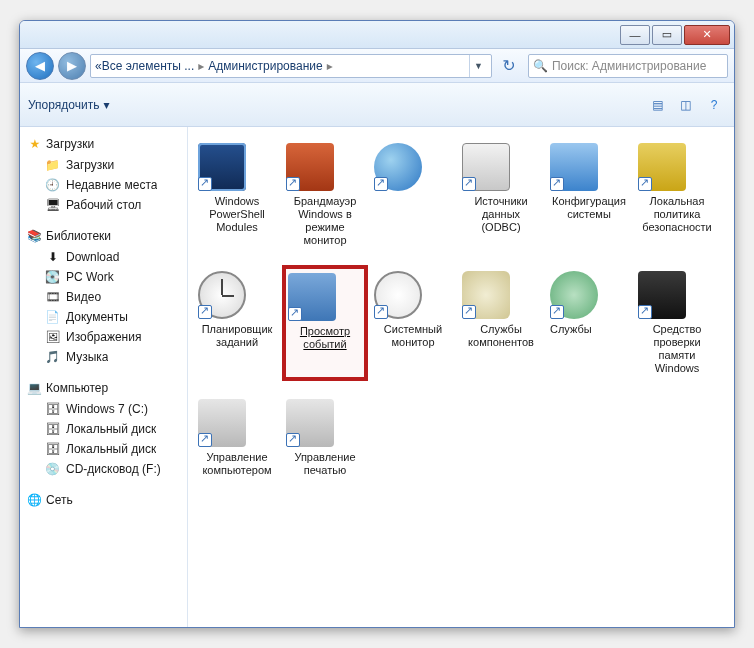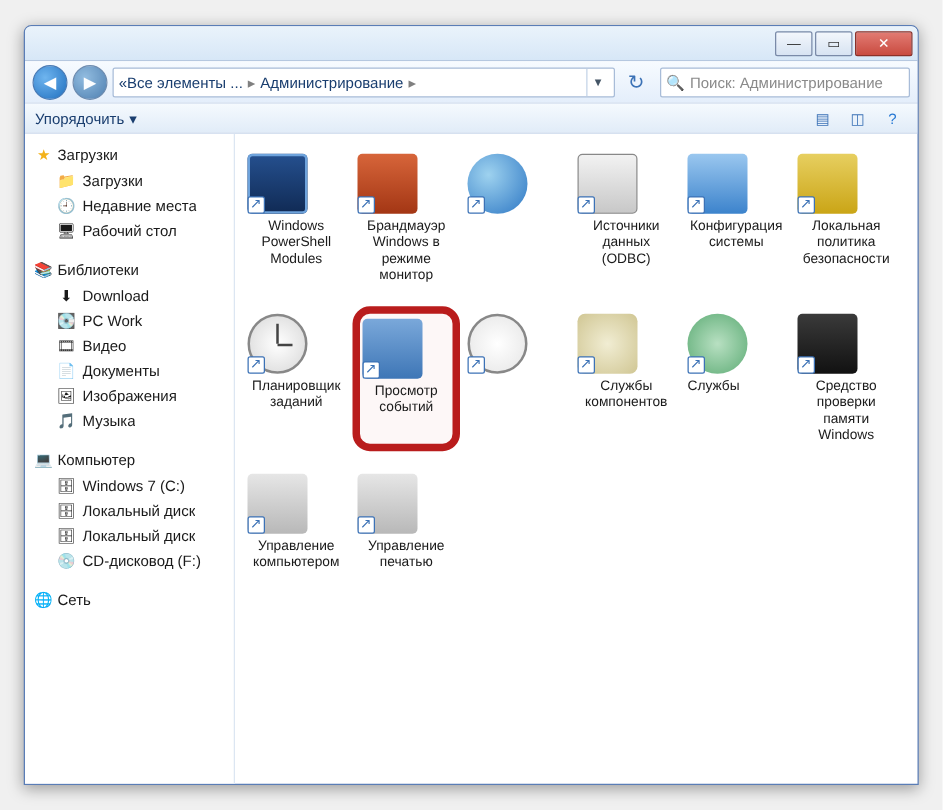--- a/index.html
+++ b/index.html
@@ -29,36 +29,36 @@
 .navbtn.disabled { filter:grayscale(.3) opacity(.85); }
 .breadbar { flex:1; height:24px; border:1px solid #a8bcd8; background:#fff; border-radius:2px;
   display:flex; align-items:center; padding:0 4px; font-size:12px; color:#1a3e6f; overflow:hidden;}
 .breadbar .chev{color:#808080;margin:0 4px;}
 .breadpart{white-space:nowrap;cursor:default;}
 .dropbtn{width:18px;height:22px;border-left:1px solid #c3d3e8;display:flex;align-items:center;justify-content:center;color:#456;font-size:9px;}
 .refreshbtn{width:22px;height:22px;display:flex;align-items:center;justify-content:center;color:#3c72b6;margin-left:2px;}
 .searchbox{width:200px;height:24px;border:1px solid #a8bcd8;background:#fff;border-radius:2px;
   display:flex;align-items:center;padding:0 4px;font-size:12px;color:#8a8a8a;margin-left:4px;}
 .searchbox .sicon{margin-right:4px;color:#3c72b6;}
-.toolbar{height:24px;background:linear-gradient(#f5fafe,#e1ecf8);border-bottom:1px solid #c9d8ec;
+.toolbar{height:44px;background:linear-gradient(#f5fafe,#e1ecf8);border-bottom:1px solid #c9d8ec;
   display:flex;align-items:center;padding:4px 8px;font-size:12px;color:#1a3e6f;}
 .toolbar .org{display:flex;align-items:center;gap:4px;cursor:default;}
 .toolbar .spacer{flex:1;}
 .toolbar .ticon{width:24px;height:24px;display:flex;align-items:center;justify-content:center;color:#3c72b6;margin-left:4px;}
 .body{flex:1;display:flex;overflow:hidden;}
 .sidebar{width:168px;background:#fff;border-right:1px solid #dce6f2;padding:6px 0;overflow:auto;font-size:12px;}
 .sidebar .group{margin-bottom:10px;}
 .sidebar .ghead{display:flex;align-items:center;gap:4px;padding:4px 8px;font-weight:400;color:#1a1a1a;}
 .sidebar .ghead.fav .gicon{color:#f3b21b;}
 .sidebar .item{display:flex;align-items:center;gap:6px;padding:3px 8px 3px 26px;color:#1a1a1a;white-space:nowrap;overflow:hidden;text-overflow:ellipsis;cursor:default;}
 .sidebar .iicon{width:14px;height:14px;display:inline-flex;align-items:center;justify-content:center;font-size:12px;}
 .content{flex:1;overflow:auto;padding:10px 6px;}
 .grid{display:grid;grid-template-columns:repeat(6,86px);gap:12px 2px;justify-content:start;}
 .tile{display:flex;flex-direction:column;align-items:flex-start;text-align:center;padding:4px 2px;border:2px solid transparent;border-radius:3px;cursor:default;}
-.tile.highlight{border:6px solid #b91c1c;border-radius:14px;background:rgba(210,60,47,.04);}
+.tile.highlight{border:4px solid #b91c1c;border-radius:0;background:rgba(210,60,47,.04);text-decoration:underline;}
 .tileicon{width:48px;height:48px;position:relative;margin-bottom:4px;}
 .tilelabel{font-size:11px;line-height:13px;color:#1a1a1a;word-wrap:break-word;max-width:84px;}
 .shortcut{position:absolute;left:0;bottom:0;width:14px;height:14px;background:#fff;border:1px solid #3c72b6;border-radius:2px;}
 .shortcut::after{content:"↗";position:absolute;left:1px;top:-2px;font-size:11px;color:#3c72b6;}
 
 .ic-box{width:100%;height:100%;border-radius:4px;}
 .ic-ps{background:linear-gradient(#25508f,#102a54);box-shadow:inset 0 0 0 2px #6ea3dc;}
 .ic-fw{background:linear-gradient(#d7653a,#a33614);}
 .ic-globe{background:radial-gradient(circle at 35% 35%,#9ed2ef,#2d77c4);border-radius:50%;}
 .ic-data{background:linear-gradient(#f2f2f2,#c8c8c8);border:1px solid #888;}
@@ -252,20 +252,21 @@
               <div class="ic-box ic-book"></div>
               <div class="shortcut"></div>
             </div>
             <div class="tilelabel">Просмотр событий</div>
           </div>
           <div class="tile">
             <div class="tileicon">
               <div class="ic-box ic-meter"></div>
               <div class="shortcut"></div>
             </div>
+            <div class="tilelabel">Системный монитор</div>
           </div>
           <div class="tile">
             <div class="tileicon">
               <div class="ic-box ic-gears"></div>
               <div class="shortcut"></div>
             </div>
             <div class="tilelabel">Службы компонентов</div>
           </div>
           <div class="tile">
             <div class="tileicon">

